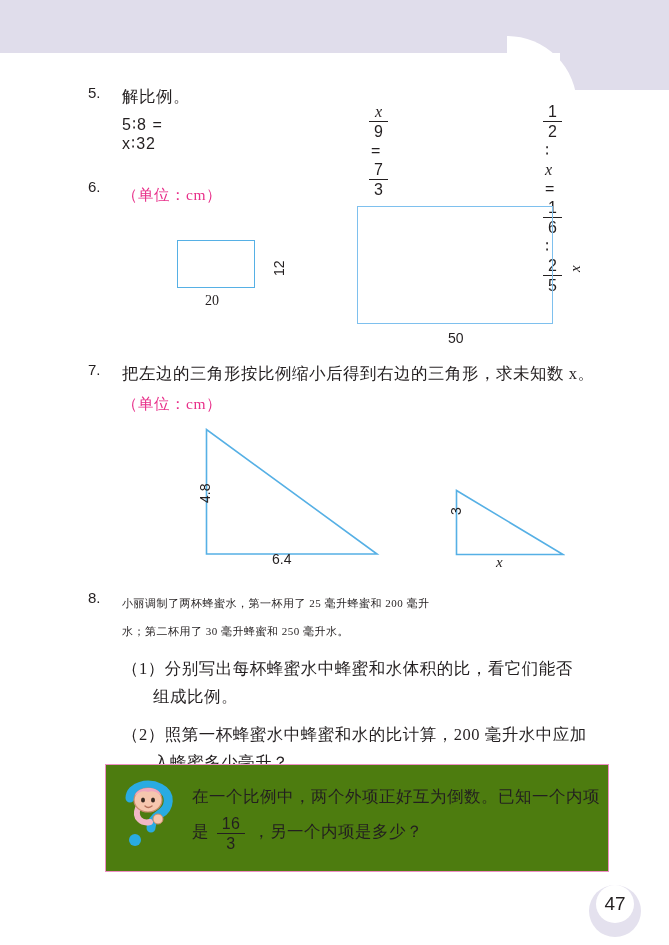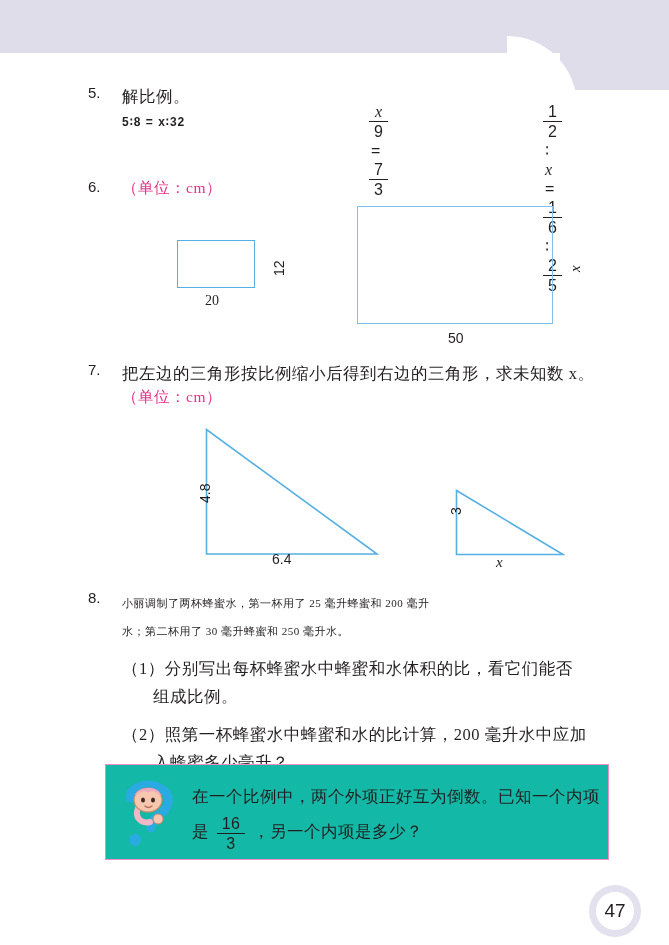--- a/index.html
+++ b/index.html
@@ -63,35 +63,35 @@
   }
   .stem {
     margin-left: 34px;
     font-size: 16.5px;
     letter-spacing: 0.5px;
     line-height: 26px;
     white-space: nowrap;
   }
   .unit {
     margin-left: 34px;
+    margin-top: 7px;
     font-size: 15.5px;
     color: #e8308a;
     letter-spacing: 0.5px;
   }
 
   
   #p5 { top: 84px; }
   #p5-eq1 {
     position: absolute;
     left: 34px;
     top: 31px;
     font-family: "Liberation Sans", sans-serif;
-    font-size: 12px;
+    font-size: 16px;
     letter-spacing: 1px;
-    font-weight: bold;
   }
   .ital { font-family: "Liberation Serif", serif; font-style: italic; }
 
   .frac {
     display: inline-block;
     vertical-align: middle;
     text-align: center;
     font-family: "Liberation Sans", sans-serif;
     font-size: 16px;
     line-height: 19px;
@@ -189,24 +189,24 @@
   }
   .sub .ind { display: block; margin-left: 31px; white-space: nowrap;}
   .sub .first { white-space: nowrap; font-family: Liberation Serif, serif; }
 
   
   #thinkbox {
     position: absolute;
     left: 105px;
     top: 764px;
     width: 504px;
-    height: 96px;
+    height: 108px;
     border: 1.6px solid #ef8ec4;
     box-sizing: border-box;
-    background: #14b8a6;
+    background: #4d7c0f;
   }
   #mascot {
     position: absolute;
     left: 12px;
     top: 13px;
     width: 64px;
     height: 72px;
   }
   #think-text {
     position: absolute;
@@ -222,21 +222,21 @@
   
   #pageno {
     position: absolute;
     left: 589px;
     top: 885px;
     width: 52px;
     height: 52px;
     border-radius: 50%;
     background: #e4e1ee;
     display: flex;
-    align-items: center;
+    align-items: flex-start;
     justify-content: center;
   }
   #pageno-inner {
     width: 38px; height: 38px;
     border-radius: 50%;
     background: #ffffff;
     display: flex;
     align-items: center;
     justify-content: center;
     font-family: "Liberation Sans", sans-serif;

